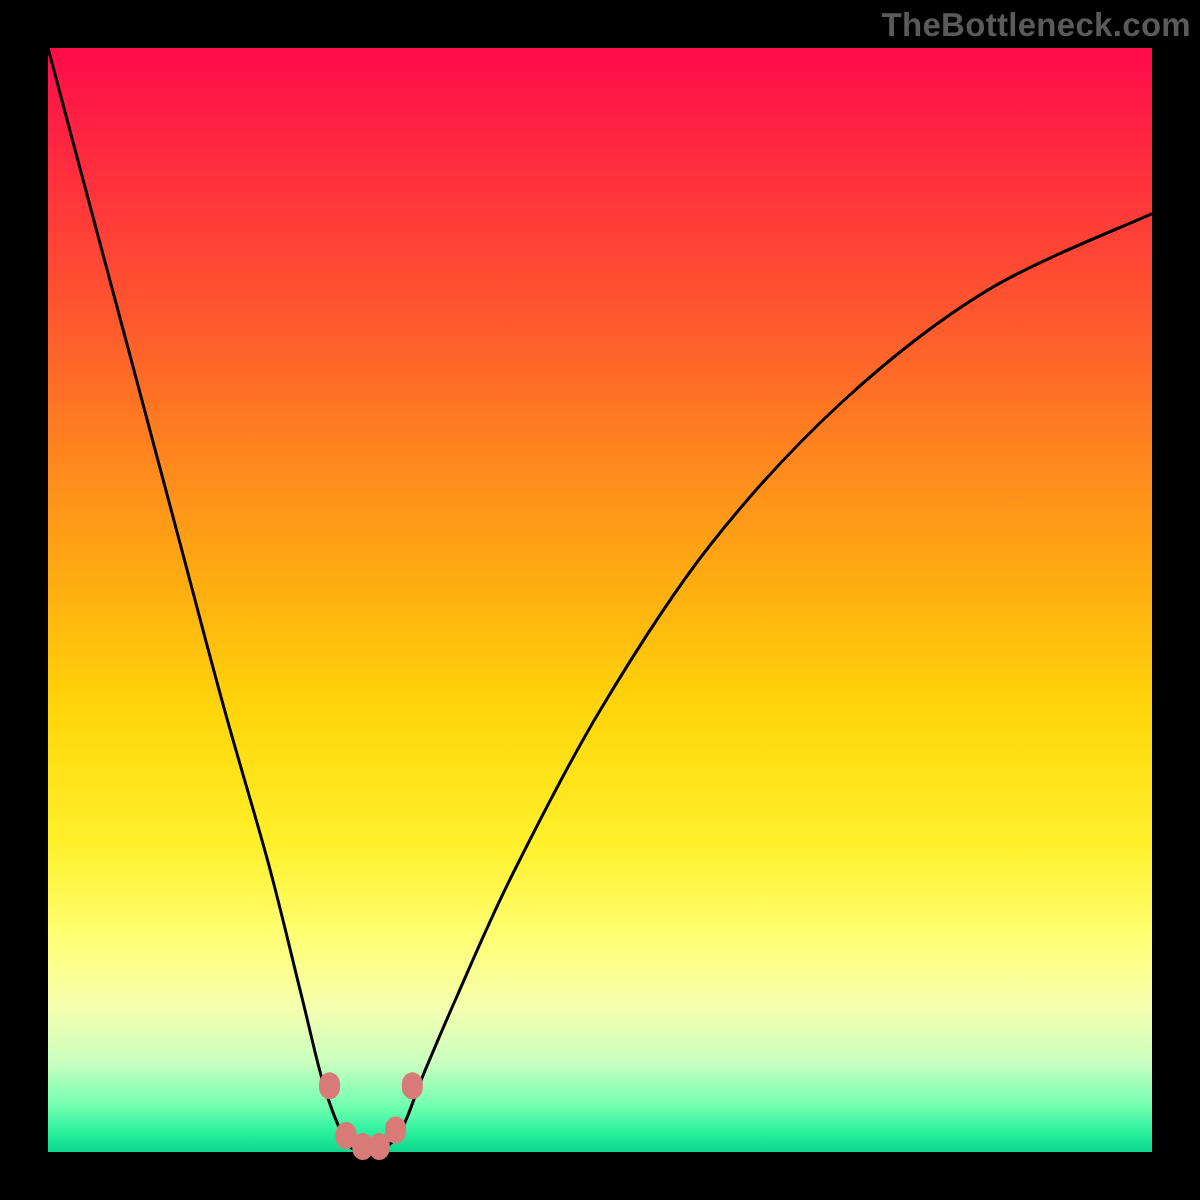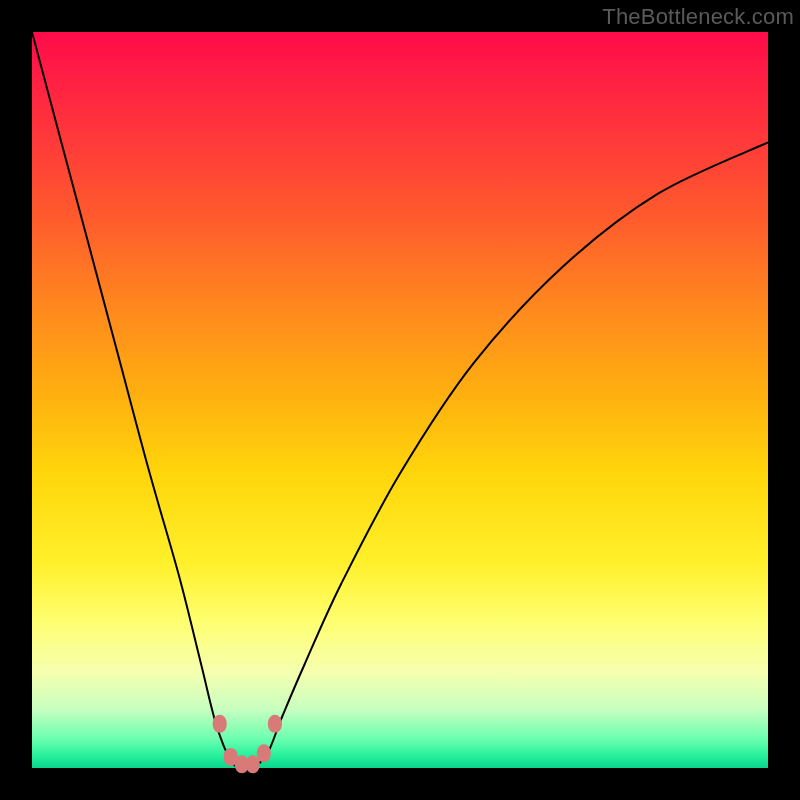--- a/index.html
+++ b/index.html
@@ -41,21 +41,21 @@
       #22ee9a 98.5%,
       #0bd58d 100%
     );
   }
   .watermark {
     position: absolute;
     top: 4px;
     right: 6px;
     font-family: Arial, Helvetica, sans-serif;
     font-size: 22px;
-    font-weight: 400;
+    font-weight: 700;
     color: #5a5a5a;
     letter-spacing: 0.2px;
     user-select: none;
   }
   svg.curve {
     position: absolute;
     left: 0;
     top: 0;
     width: 736px;
     height: 736px;

